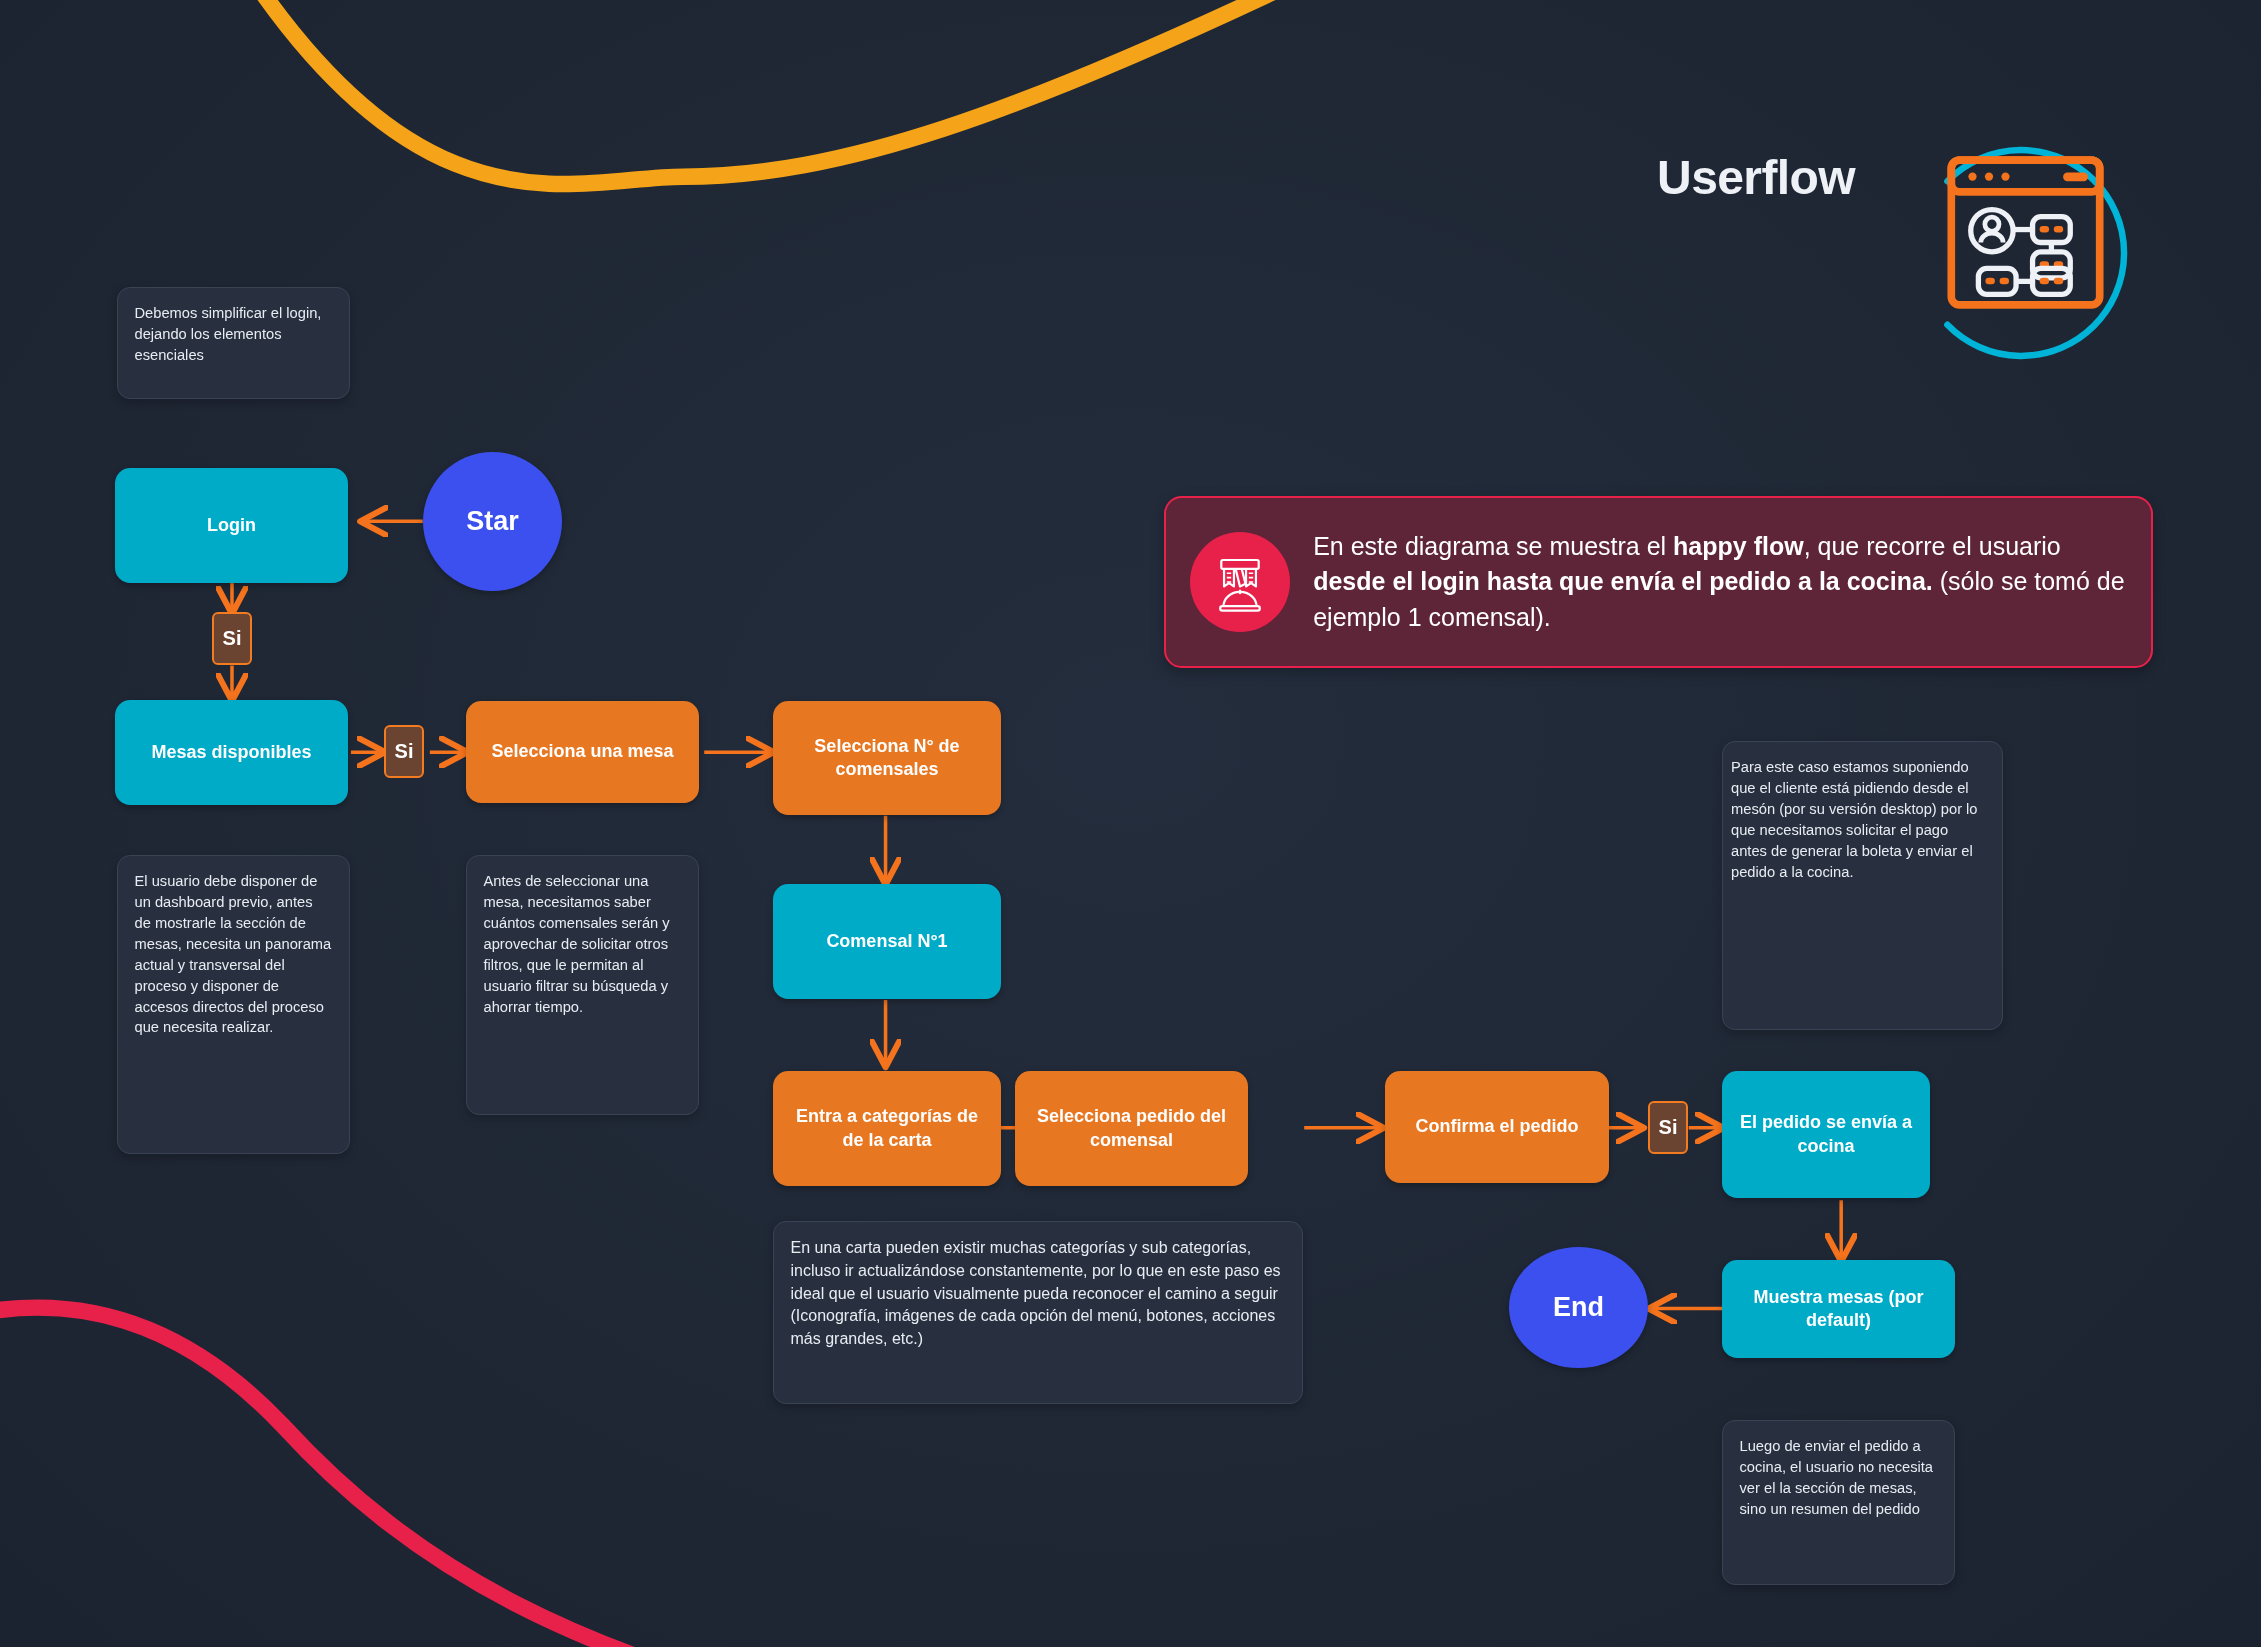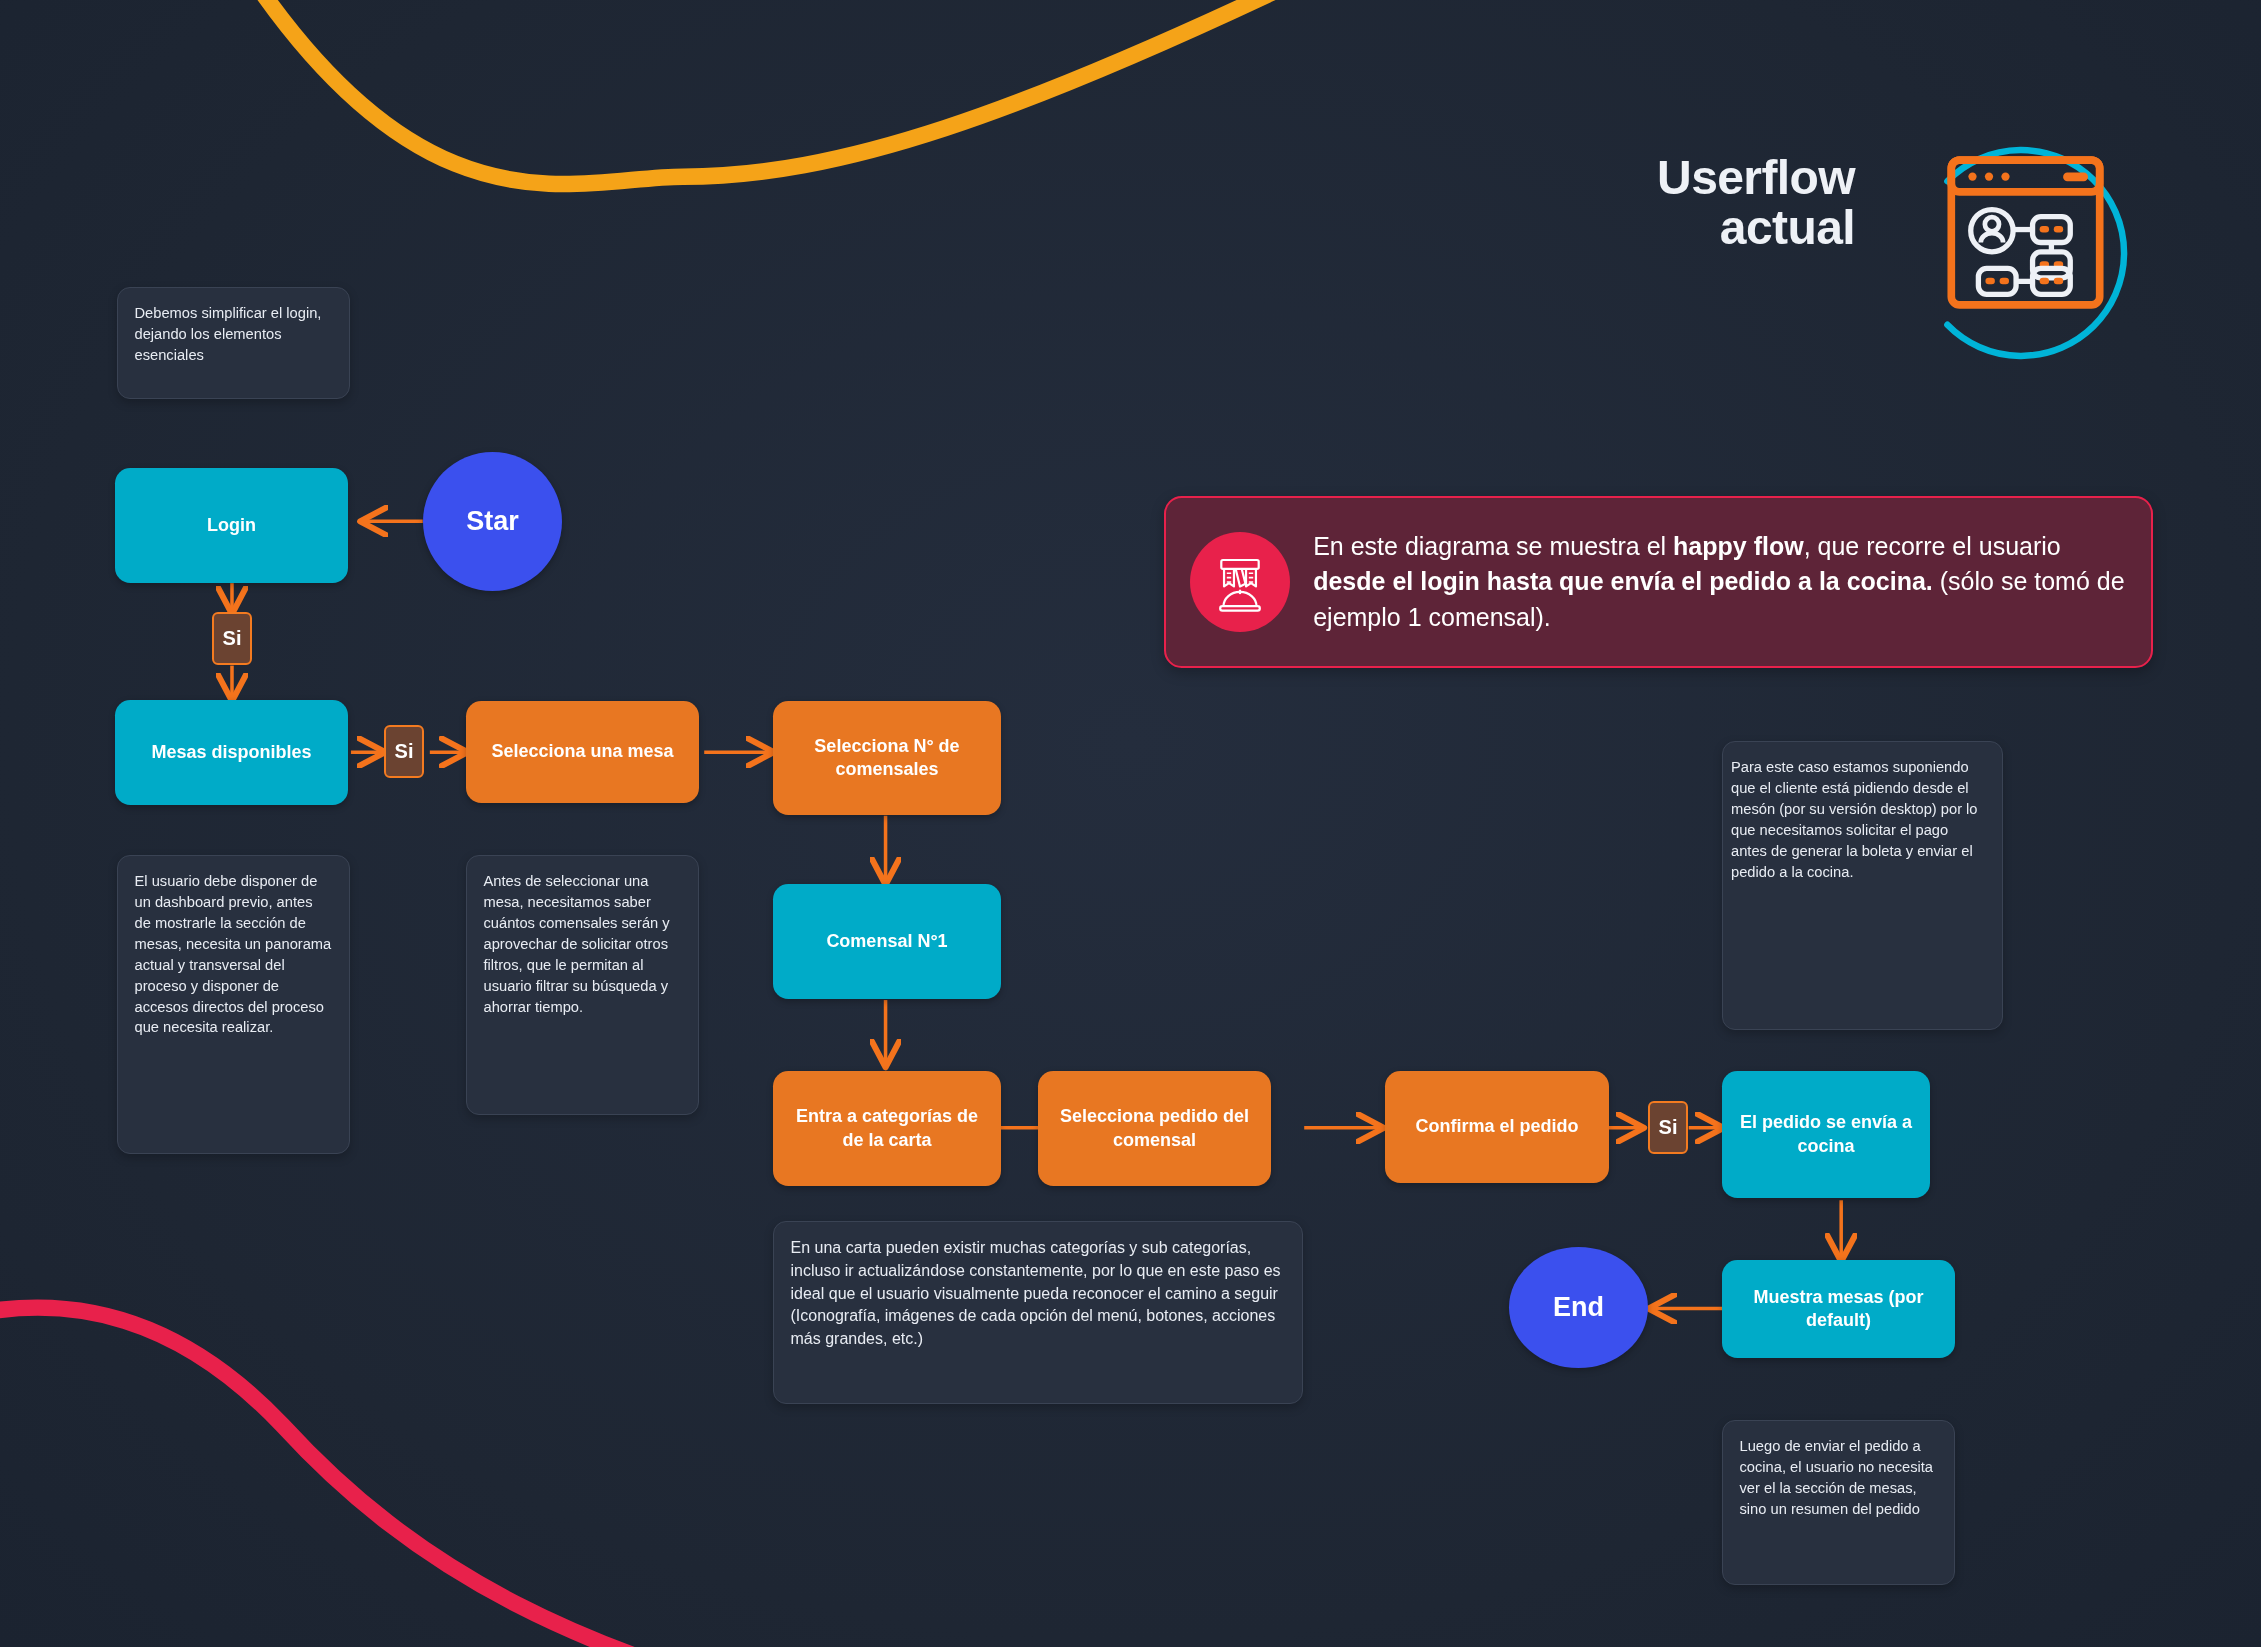--- a/index.html
+++ b/index.html
@@ -113,21 +113,20 @@
 <div id="stage">
 
   <svg class="deco" viewBox="0 0 3840 2798" preserveAspectRatio="none">
     <path d="M 400,-80 C 720,420 980,300 1160,300 C 1420,300 1720,200 2260,-60" fill="none" stroke="#F5A318" stroke-width="28" stroke-linecap="round"></path>
     <path d="M -40,2230 C 120,2200 300,2230 480,2420 C 700,2660 980,2820 1500,2930" fill="none" stroke="#E8214B" stroke-width="28" stroke-linecap="round"></path>
   </svg>
 
   <div id="header">
     <div id="header-title">
       <div>Userflow</div>
-      <div>actual</div>
     </div>
 
     <svg id="brand-arc" viewBox="0 0 500 500">
       <path d="M 118,128 A 175,175 0 1 1 118,372" fill="none" stroke="#00B4D8" stroke-width="11" stroke-linecap="round"></path>
     </svg>
 
     <svg id="brand-icon" viewBox="0 0 280 270">
       <rect x="14" y="12" width="252" height="246" rx="14" ry="14" fill="none" stroke="#F4731C" stroke-width="13"></rect>
       <rect x="14" y="12" width="252" height="54" rx="14" ry="14" fill="none" stroke="#F4731C" stroke-width="13"></rect>
       <circle cx="50" cy="40" r="7" fill="#F4731C"></circle>
@@ -246,21 +245,21 @@
   </div>
 
   <div class="node cyan" style="left:773px; top:884px; width:228px; height:115px; font-size:18px;">
     <span>Comensal N°1</span>
   </div>
 
   <div class="node orange" style="left:773px; top:1071px; width:228px; height:115px; font-size:18px;">
     <span>Entra a categorías de de la carta</span>
   </div>
 
-  <div class="node orange" style="left:1038px; top:1071px; width:233px; height:115px; font-size:18px;">
+  <div class="node orange" style="left:1015px; top:1071px; width:233px; height:115px; font-size:18px;">
     <span>Selecciona pedido del comensal</span>
   </div>
 
   <div class="node orange" style="left:1385px; top:1071px; width:224px; height:112px; font-size:18px;">
     <span>Confirma el pedido</span>
   </div>
 
   <div class="badge" style="left:1648px; top:1101px; width:40px; height:53px;">
     <span>Si</span>
   </div>

